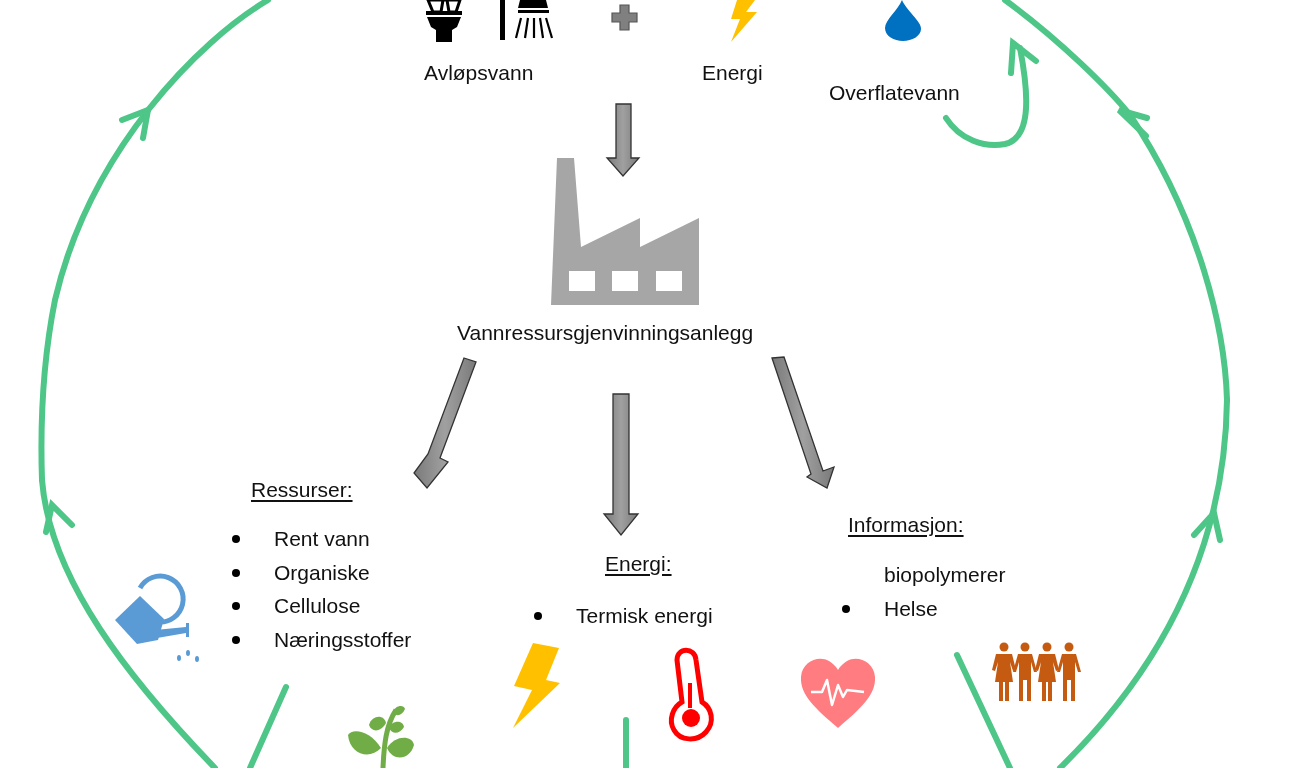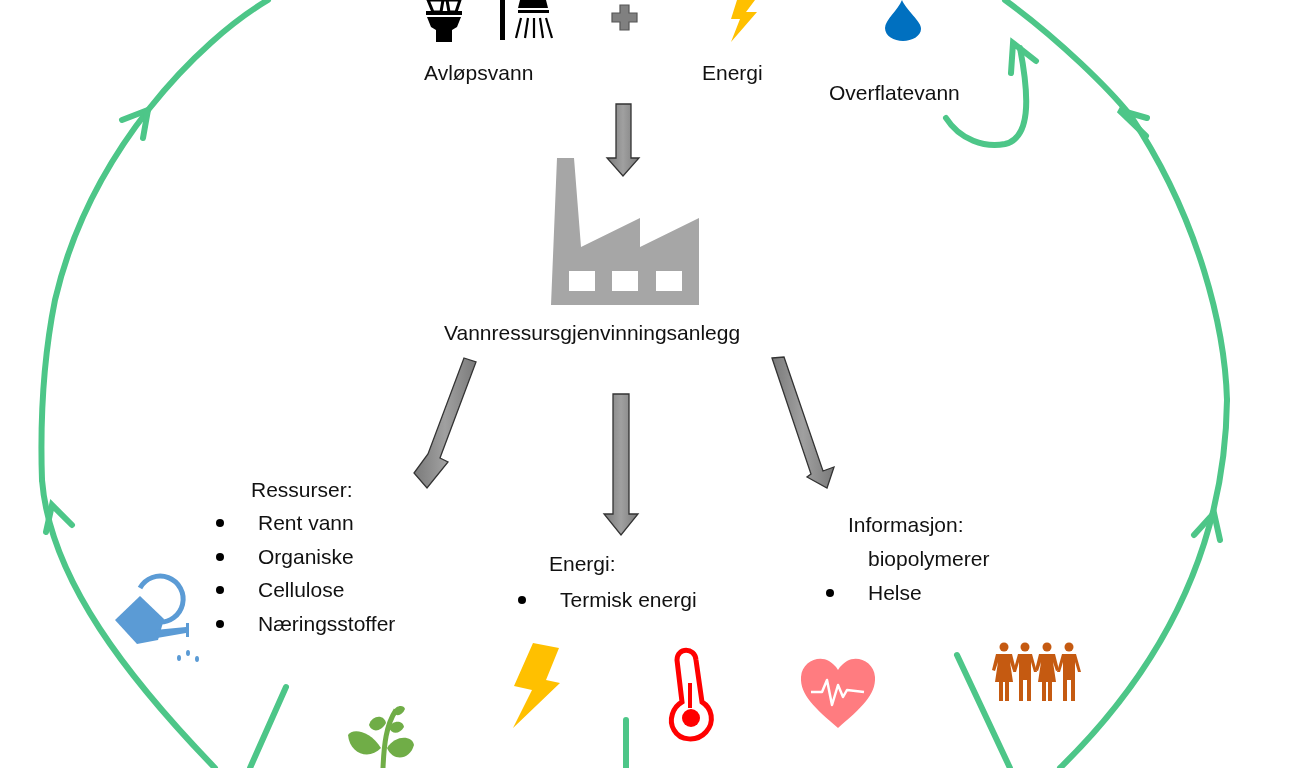--- a/index.html
+++ b/index.html
@@ -1,21 +1,21 @@
 <!DOCTYPE html>
 <html><head>
   <meta charset="utf-8">
   <style>
     html, body { margin: 0; padding: 0; background: #ffffff; }
     body { width: 1300px; height: 768px; position: relative; overflow: hidden;
            font-family: "Liberation Sans", "DejaVu Sans", sans-serif; color: #000; }
     #stage { position: absolute; left: 0; top: 0; width: 1300px; height: 768px; }
     .lbl { position: absolute; font-size: 21px; line-height: 26px; white-space: nowrap; color: #111; }
-    .hdr { text-underline-offset: 3px; }
-    ul.bl { position: absolute; margin: 0; padding: 0; list-style: none; font-size: 21px; line-height: 33.5px; color: #111; }
+    .hdr { text-decoration: underline; text-underline-offset: 3px; }
+    ul.bl { position: absolute; margin: 16px; padding: 0; list-style: none; font-size: 21px; line-height: 33.5px; color: #111; }
     ul.bl li { position: relative; padding-left: 46px; }
     ul.bl li::before { content: ""; position: absolute; left: 4px; top: 13px; width: 8px; height: 8px; border-radius: 50%; background: #000; }
     ul.bl li.cont::before { display: none; }
   </style>
 </head>
 <body>
 
 <div id="stage">
 
   <svg width="1300" height="768" viewBox="0 0 1300 768" style="position:absolute;left:0;top:0">
@@ -123,31 +123,31 @@
       <path d="M 1018 654 L 1032 654 L 1037 672 L 1034 672 L 1031 662 L 1031 701 L 1027 701 L 1027 680 L 1023 680 L 1023 701 L 1019 701 L 1019 662 L 1016 672 L 1013 672 Z"></path>
       <path d="M 1039 654 L 1055 654 L 1059 670 L 1056 671 L 1053 662 L 1056 682 L 1052 682 L 1052 701 L 1048 701 L 1048 682 L 1046 682 L 1046 701 L 1042 701 L 1042 682 L 1038 682 L 1041 662 L 1038 671 L 1035 670 Z"></path>
       <path d="M 1062 654 L 1076 654 L 1081 672 L 1078 672 L 1075 662 L 1075 701 L 1071 701 L 1071 680 L 1067 680 L 1067 701 L 1063 701 L 1063 662 L 1060 672 L 1057 672 Z"></path>
     </g>
   </svg>
 
   <div class="lbl" style="left:424px;top:60px">Avløpsvann</div>
   <div class="lbl" style="left:702px;top:60px">Energi</div>
   <div class="lbl" style="left:829px;top:80px">Overflatevann</div>
 
-  <div class="lbl" style="left:444px;top:320px">Vannressursgjenvinningsanlegg</div>
+  <div class="lbl" style="left:457px;top:320px">Vannressursgjenvinningsanlegg</div>
 
   <div class="lbl hdr" style="left:251px;top:477px">Ressurser:</div>
   <ul class="bl" style="left:212px;top:506px">
     <li>Rent vann</li>
     <li>Organiske</li>
     <li>Cellulose</li>
     <li>Næringsstoffer</li>
   </ul>
 
-  <div class="lbl hdr" style="left:549px;top:551px">Energi:</div>
+  <div class="lbl hdr" style="left:605px;top:551px">Energi:</div>
   <ul class="bl" style="left:514px;top:583px">
     <li>Termisk energi</li>
   </ul>
 
   <div class="lbl hdr" style="left:848px;top:512px">Informasjon:</div>
   <ul class="bl" style="left:822px;top:542px">
     <li class="cont">biopolymerer</li>
     <li>Helse</li>
   </ul>
 </div>

